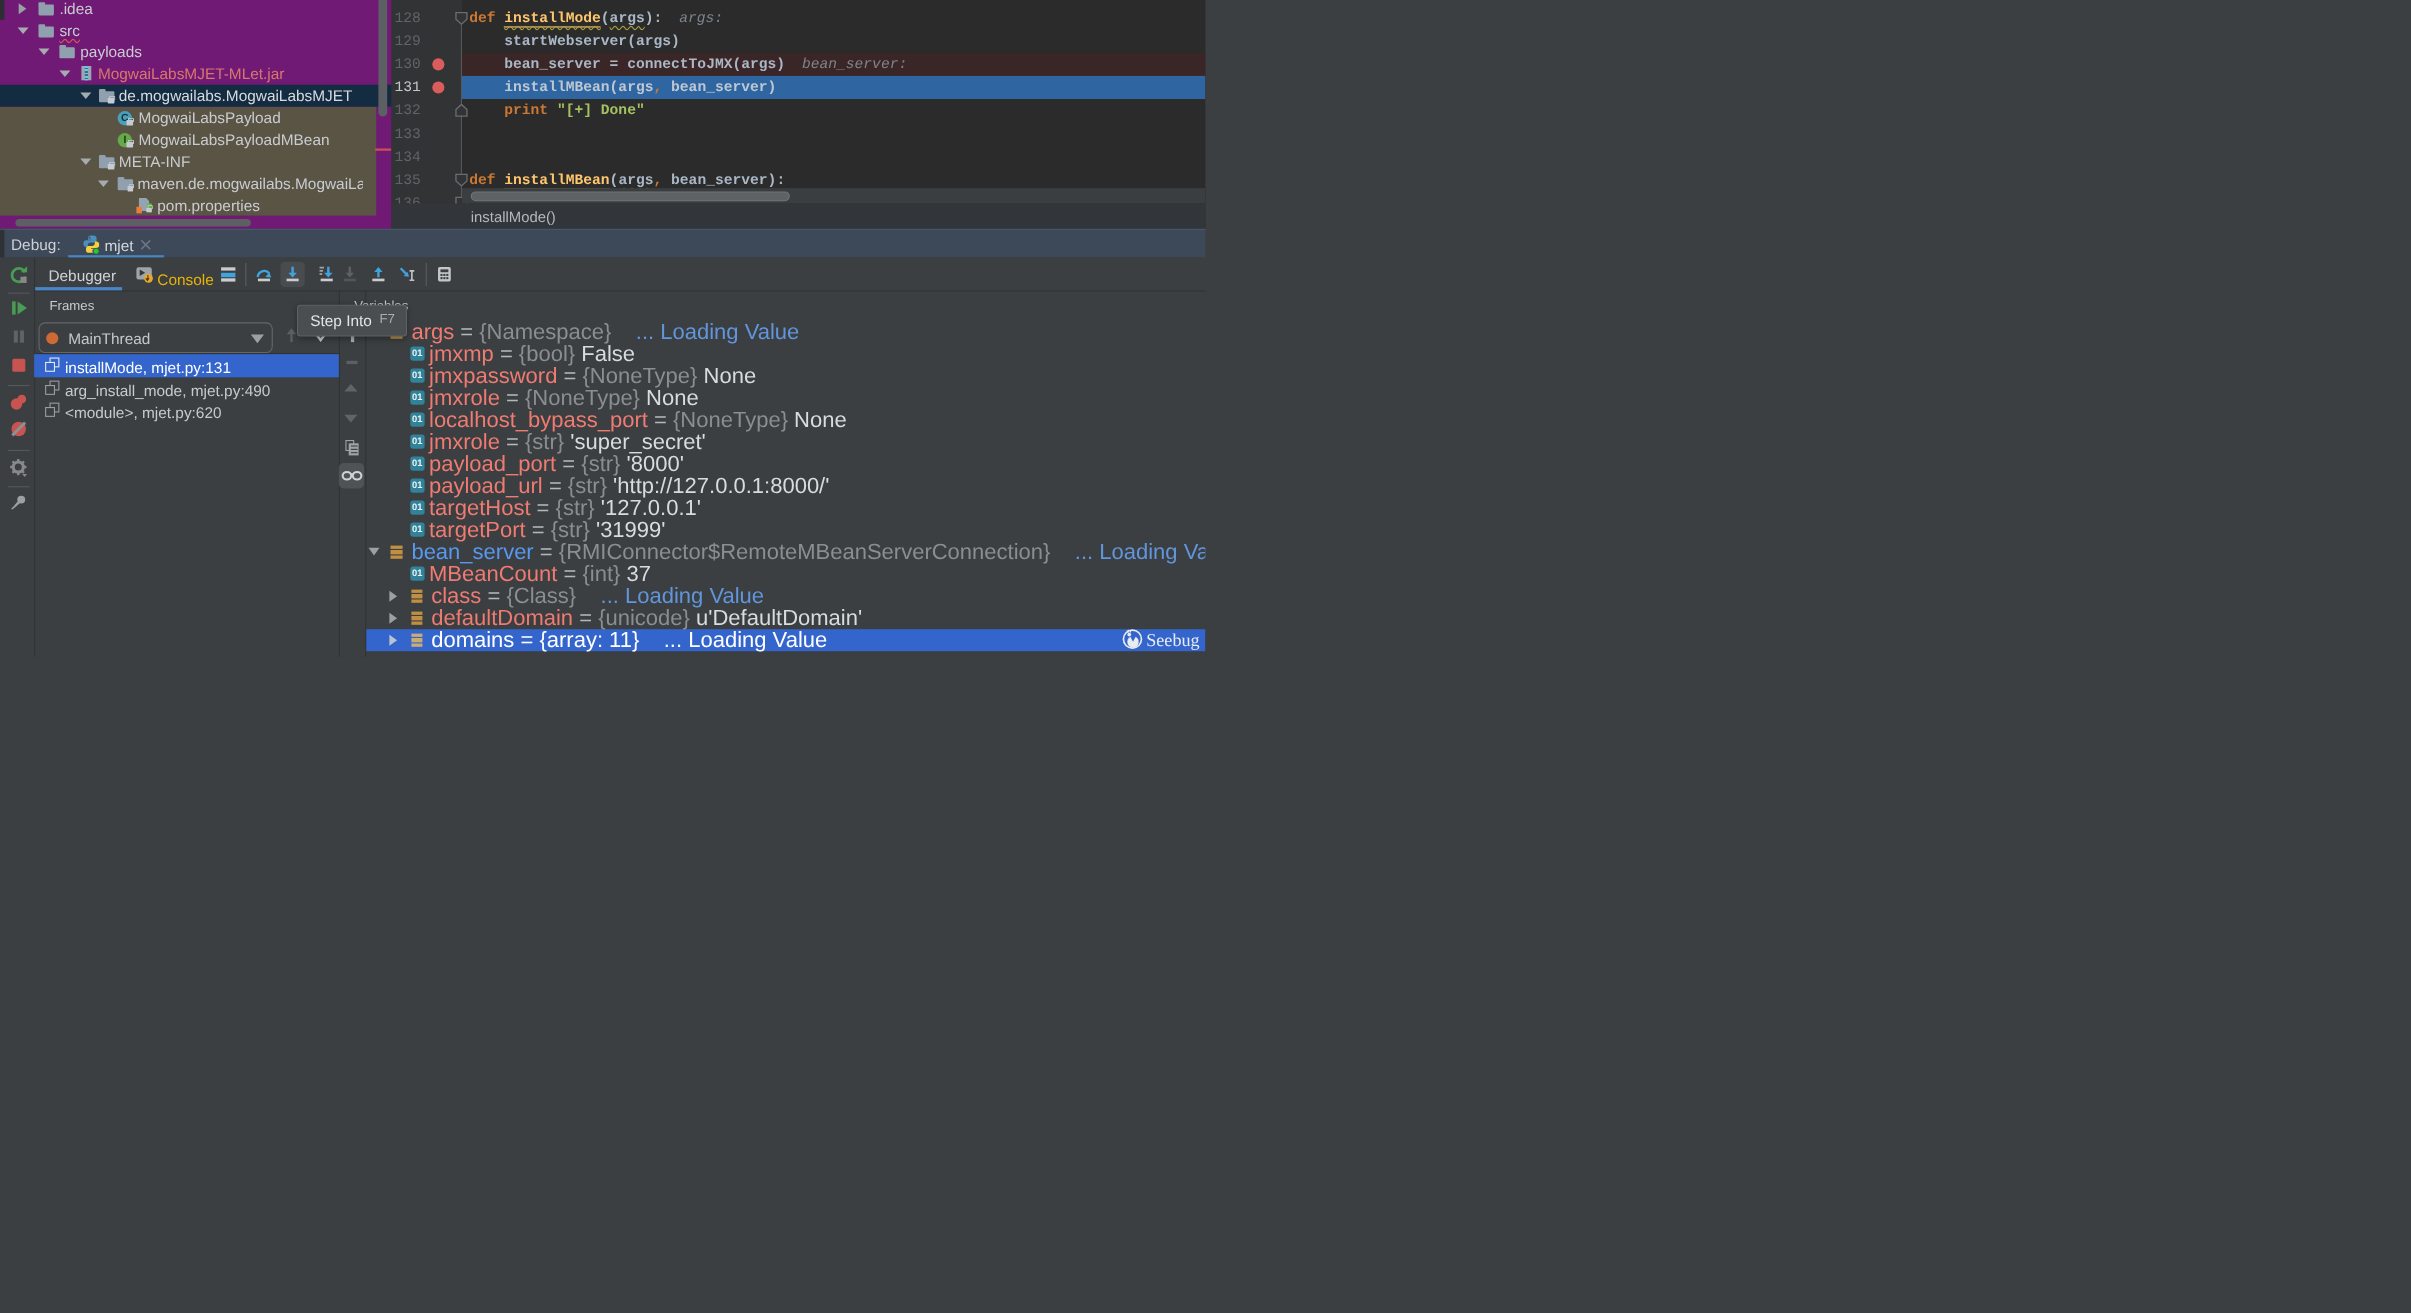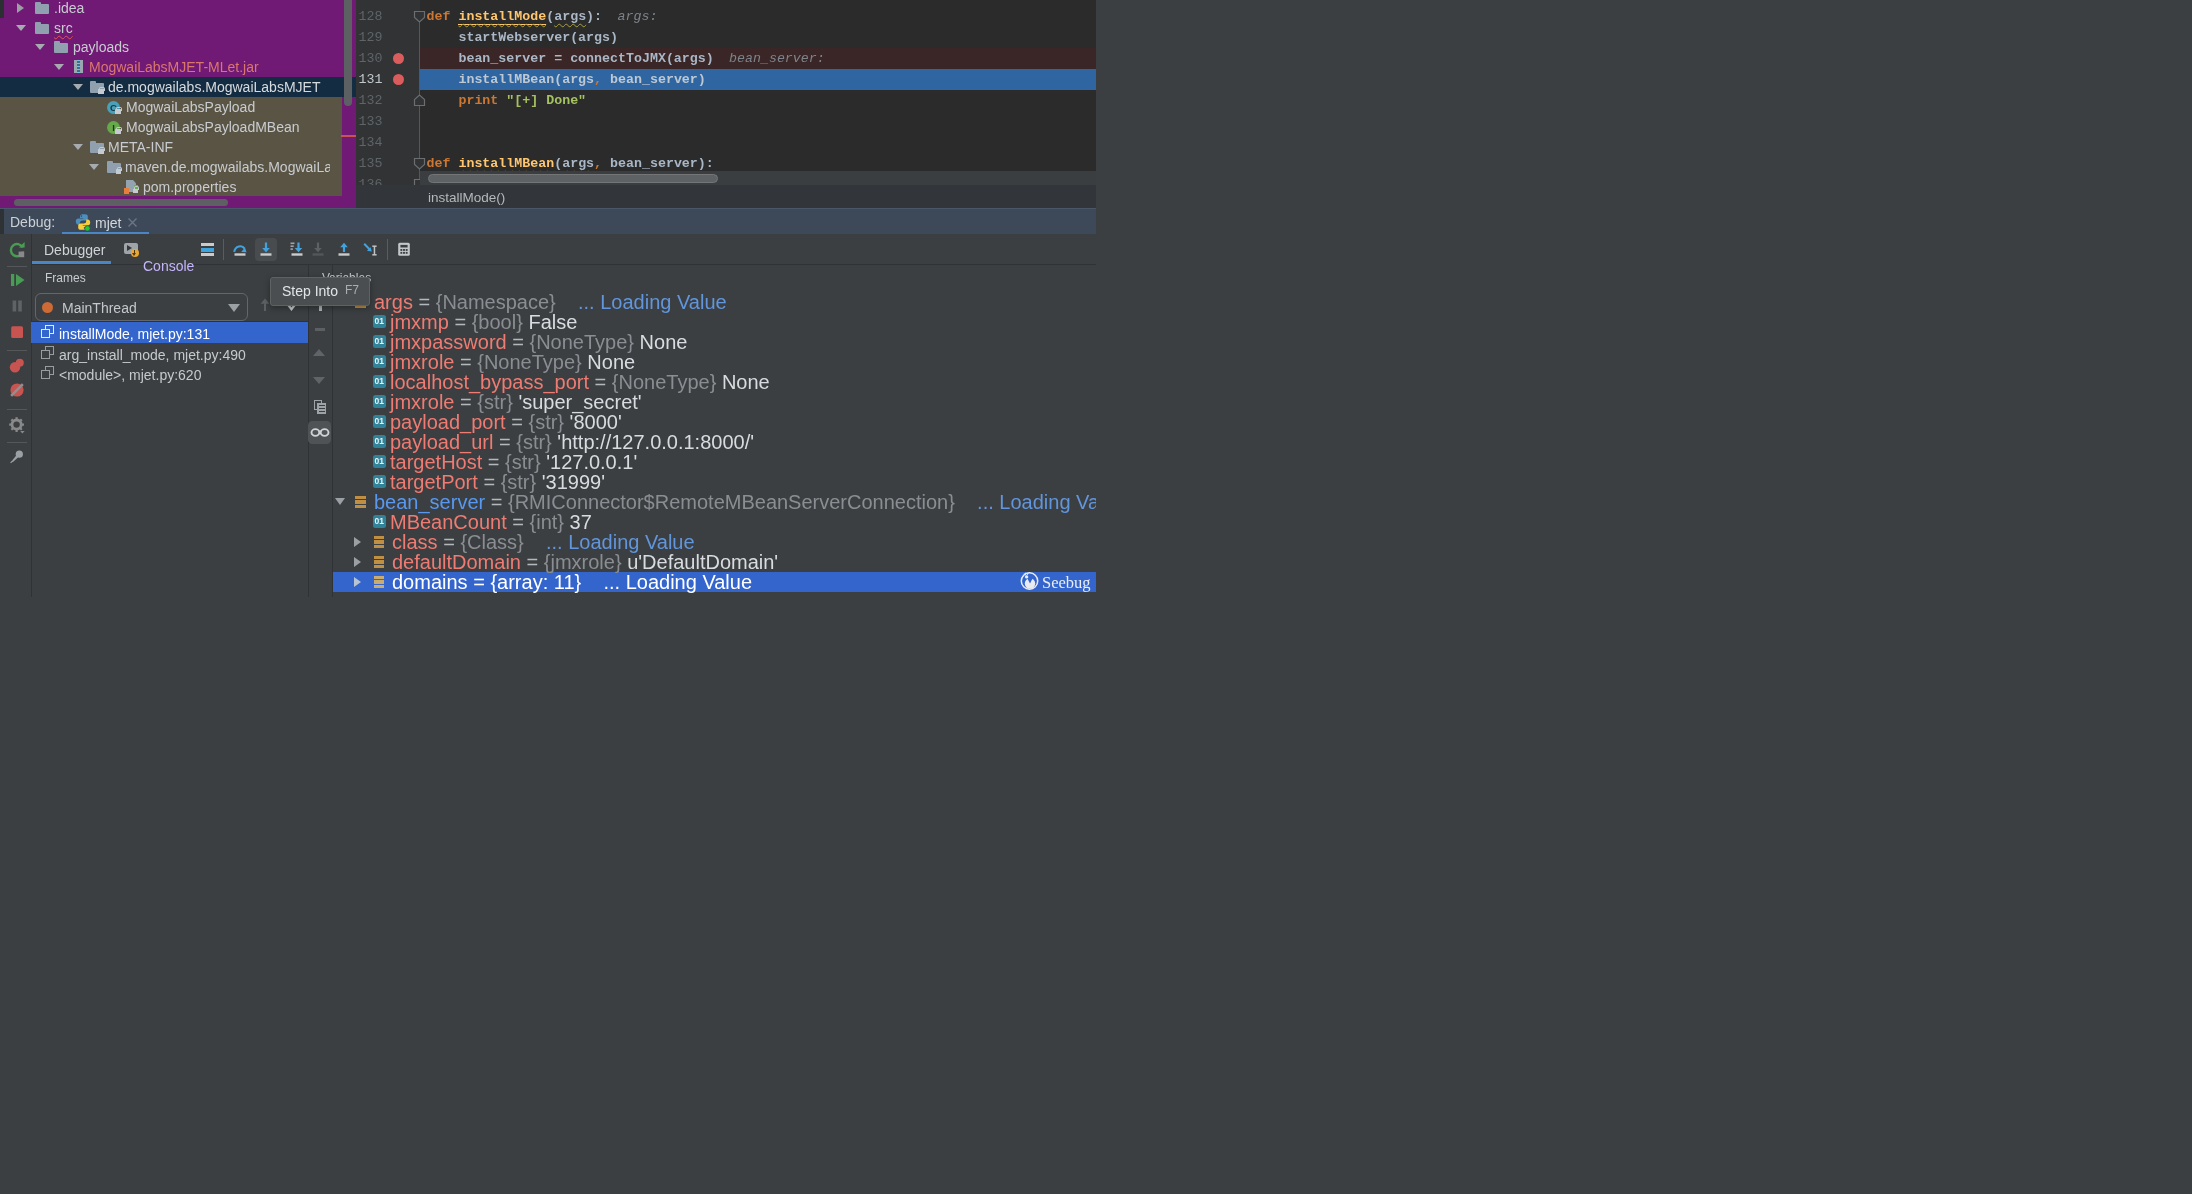--- a/index.html
+++ b/index.html
@@ -205,21 +205,21 @@
       <line x1="4.6" y1="12.9" x2="2.6" y2="14.9" stroke="#9aa0a4" stroke-width="1.2"></line>
     </svg>
 
     <div class="abs t13" style="left:44px;top:8px;color:#ced3d7;">Debugger</div>
     <div class="abs" style="left:32px;top:26.5px;width:79px;height:3px;background:#4a86c6;"></div>
     <div class="abs" style="left:124px;top:9px;width:13.5px;height:11px;background:#9fa4a8;border-radius:2px;"></div>
     <div class="abs" style="left:127px;top:10.5px;width:0;height:0;border-top:3.5px solid transparent;border-bottom:3.5px solid transparent;border-left:5px solid #35383a;"></div>
     <div class="abs" style="left:130.5px;top:14.5px;width:8px;height:8px;border-radius:50%;background:#eba733;"></div>
     <div class="abs" style="left:133.6px;top:15.7px;width:1.8px;height:4px;background:#4b3a10;"></div>
     <div class="abs" style="left:132.2px;top:18.8px;width:0;height:0;border-left:2.5px solid transparent;border-right:2.5px solid transparent;border-top:3px solid #4b3a10;"></div>
-    <div class="abs t13" style="left:143px;top:24px;color:#c4b5fd;text-align:right;">Console</div>
+    <div class="abs t13" style="left:143px;top:12px;color:#eab308;text-align:right;">Console</div>
     <div class="abs" style="left:201px;top:9px;width:12.5px;height:3px;background:#c9cbcd;"></div>
     <div class="abs" style="left:201px;top:13.5px;width:12.5px;height:4px;background:#3fa3dd;"></div>
     <div class="abs" style="left:201px;top:19px;width:12.5px;height:3px;background:#c9cbcd;"></div>
     <div class="abs" style="left:223px;top:4.5px;width:1px;height:21px;background:#5a5d5f;"></div>
     <svg class="abs" style="left:232px;top:6.5px;" width="16" height="16" viewBox="0 0 16 16">
       <rect x="2.5" y="12.3" width="11" height="2.4" fill="#c9cbcd"></rect>
       <path d="M2.2 10.8 C3.2 4.8 10 3.6 12.6 7.6" fill="none" stroke="#40a3e0" stroke-width="2.1"></path>
       <path d="M14.6 11.2 L9.2 10.9 L12.9 6.4 Z" fill="#40a3e0"></path>
     </svg>
     <div class="abs" style="left:255px;top:3.5px;width:22px;height:23.5px;background:#494c4e;border-radius:4px;"></div>
@@ -366,21 +366,21 @@
           <i style="top:9.4px;"></i>
         </div>
       <div class="vrow" style="top:297.5px;padding-left:60.5px;"><span class="vname">class</span><span class="veq"> = </span><span class="vtype">{Class}</span><span class="vload">    ... Loading Value</span></div>
 
       <div class="abs tri-r" style="left:354px;top:322.5px;"></div>
       <div class="lines-icon" style="left:373.5px;top:321.5px;">
           <i style="top:0;"></i>
           <i style="top:4.7px;"></i>
           <i style="top:9.4px;"></i>
         </div>
-      <div class="vrow" style="top:317.5px;padding-left:60.5px;"><span class="vname">defaultDomain</span><span class="veq"> = </span><span class="vtype">{jmxrole}</span><span class="vval"> u'DefaultDomain'</span></div>
+      <div class="vrow" style="top:317.5px;padding-left:60.5px;"><span class="vname">defaultDomain</span><span class="veq"> = </span><span class="vtype">{unicode}</span><span class="vval"> u'DefaultDomain'</span></div>
 
       <div class="abs tri-r" style="left:354px;top:342.5px;border-left-color:#b9c4d2;"></div>
       <div class="lines-icon" style="left:373.5px;top:341.5px;">
           <i style="top:0;background:#c9ab74;"></i>
           <i style="top:4.7px;background:#c9ab74;"></i>
           <i style="top:9.4px;background:#c9ab74;"></i>
         </div>
       <div class="vrow" style="top:337.5px;padding-left:60.5px;color:#fff;">domains = {array: 11}    ... Loading Value</div>
     </div>
 

